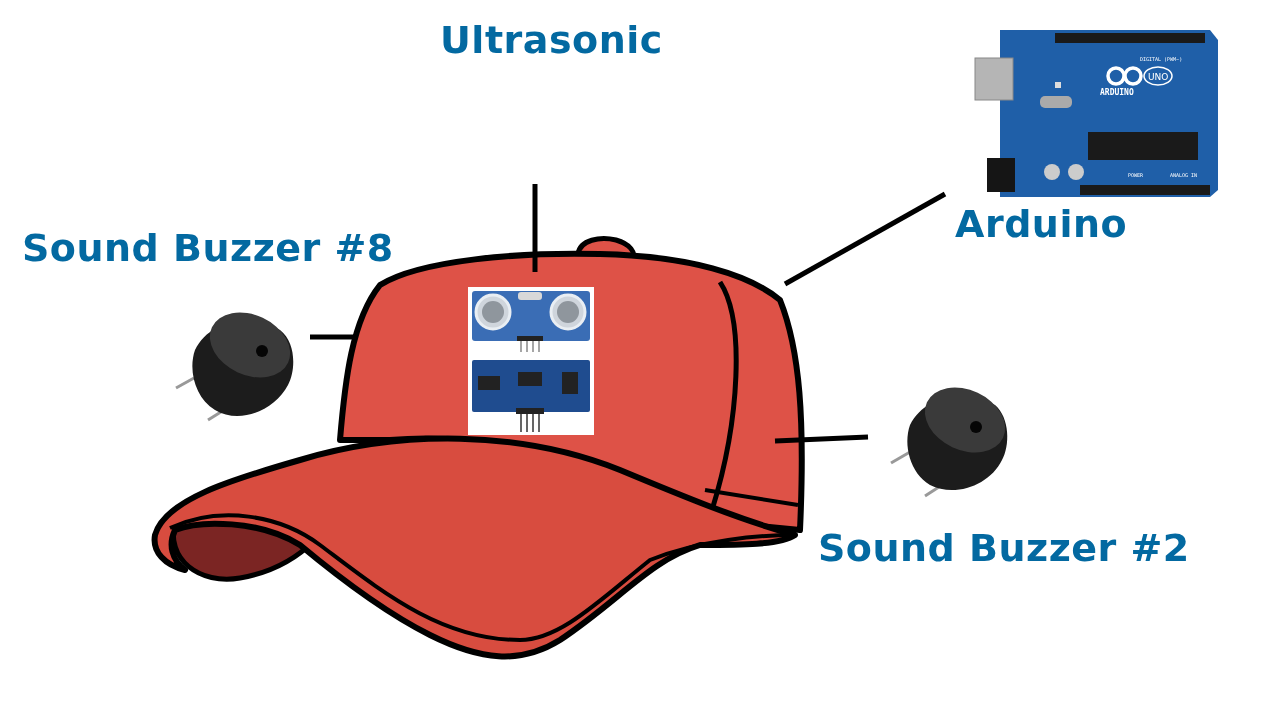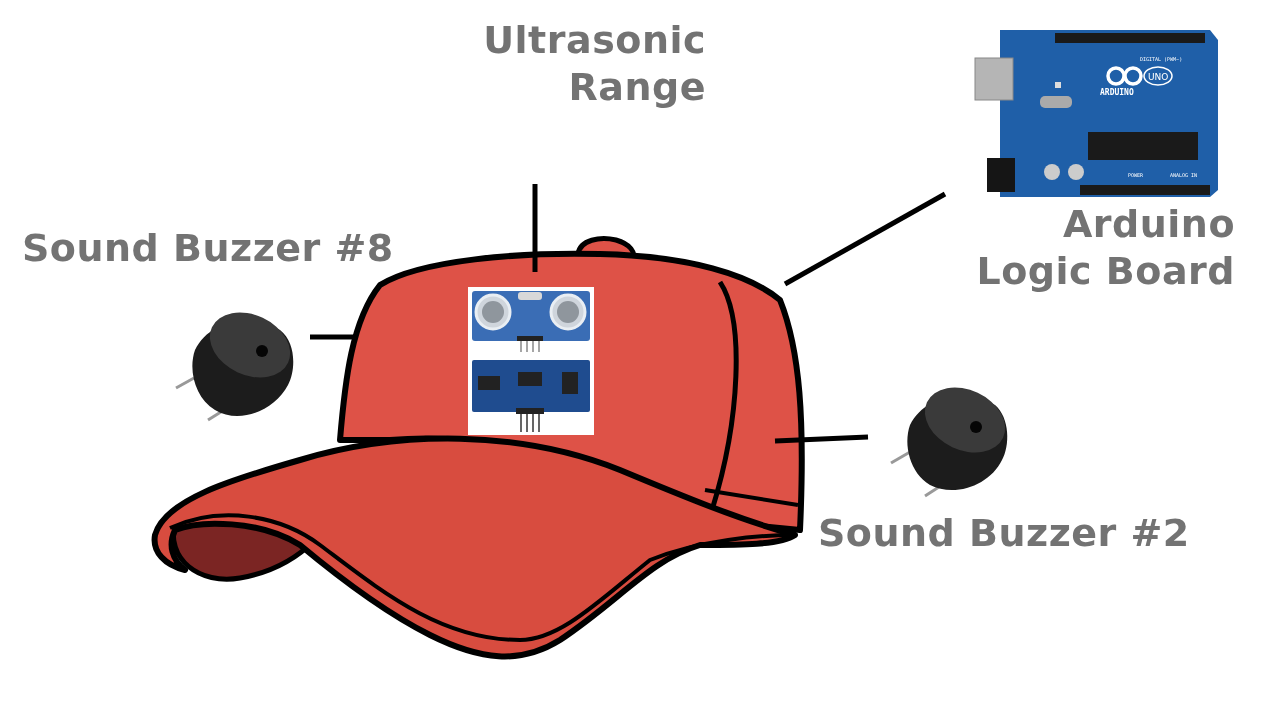--- a/index.html
+++ b/index.html
@@ -2,28 +2,28 @@
 <html><head>
 <meta charset="utf-8">
 <style>
   html, body { margin: 0; padding: 0; }
   body {
     width: 1280px; height: 720px; overflow: hidden;
     background: #ffffff; position: relative;
     font-family: "DejaVu Sans", sans-serif;
   }
   .label {
-    position: absolute; font-weight: bold; color: #737373;
-    font-size: 38px; line-height: 47px; text-align: right; white-space: nowrap;
+    position: absolute; font-weight: bold; color: #0369a1;
+    font-size: 38px; line-height: 47px; text-align: left; white-space: nowrap;
     letter-spacing: 0.5px;
   }
   #lbl-ultra { left: 440px; top: 17px; width: 266px; }
   #lbl-buzz1 { left: 22px; top: 225px; }
   #lbl-ard { left: 955px; top: 201px; width: 280px; }
-  #lbl-buzz2 { left: 818px; top: 510px; }
+  #lbl-buzz2 { left: 818px; top: 525px; }
   svg.scene { position: absolute; left: 0; top: 0; }
 </style>
 </head>
 <body>
 
 <svg class="scene" width="1280" height="720" viewBox="0 0 1280 720">
 
   <g>
 
     <path d="M578,254 C580,240 600,236 616,240 C630,244 636,252 634,262 L578,262 Z" fill="#de5247" stroke="#000" stroke-width="5"></path>
@@ -103,23 +103,21 @@
     <text x="1100" y="95" font-size="8" font-weight="bold" fill="#fff" font-family="DejaVu Sans Mono, monospace">ARDUINO</text>
     <text x="1148" y="80" font-size="9" fill="#fff" font-family="DejaVu Sans, sans-serif">UNO</text>
     <text x="1140" y="61" font-size="5" fill="#fff" font-family="DejaVu Sans Mono, monospace">DIGITAL (PWM~)</text>
     <text x="1128" y="177" font-size="5" fill="#fff" font-family="DejaVu Sans Mono, monospace">POWER</text>
     <text x="1170" y="177" font-size="5" fill="#fff" font-family="DejaVu Sans Mono, monospace">ANALOG IN</text>
   </g>
 </svg>
 
 <div class="label" id="lbl-ultra">
   <div>Ultrasonic</div>
-  <div>Range</div>
 </div>
 
 <div class="label" id="lbl-buzz1">Sound Buzzer #8</div>
 
 <div class="label" id="lbl-ard">
   <div>Arduino</div>
-  <div>Logic Board</div>
 </div>
 
 <div class="label" id="lbl-buzz2">Sound Buzzer #2</div>
 
 </body></html>

